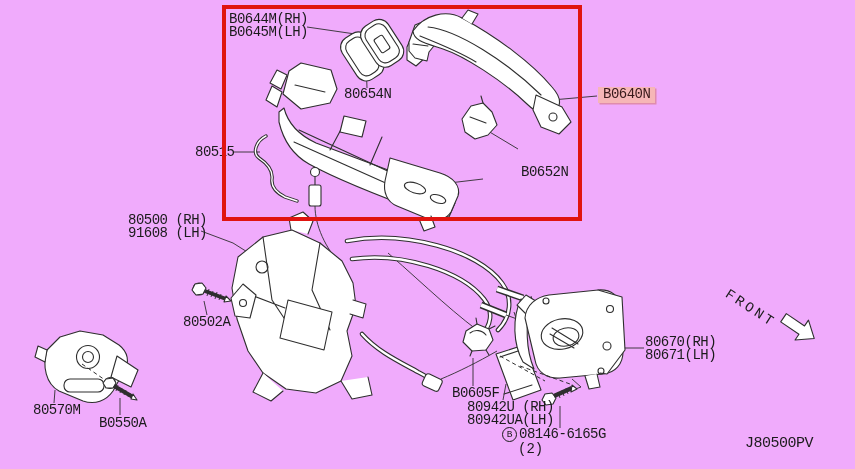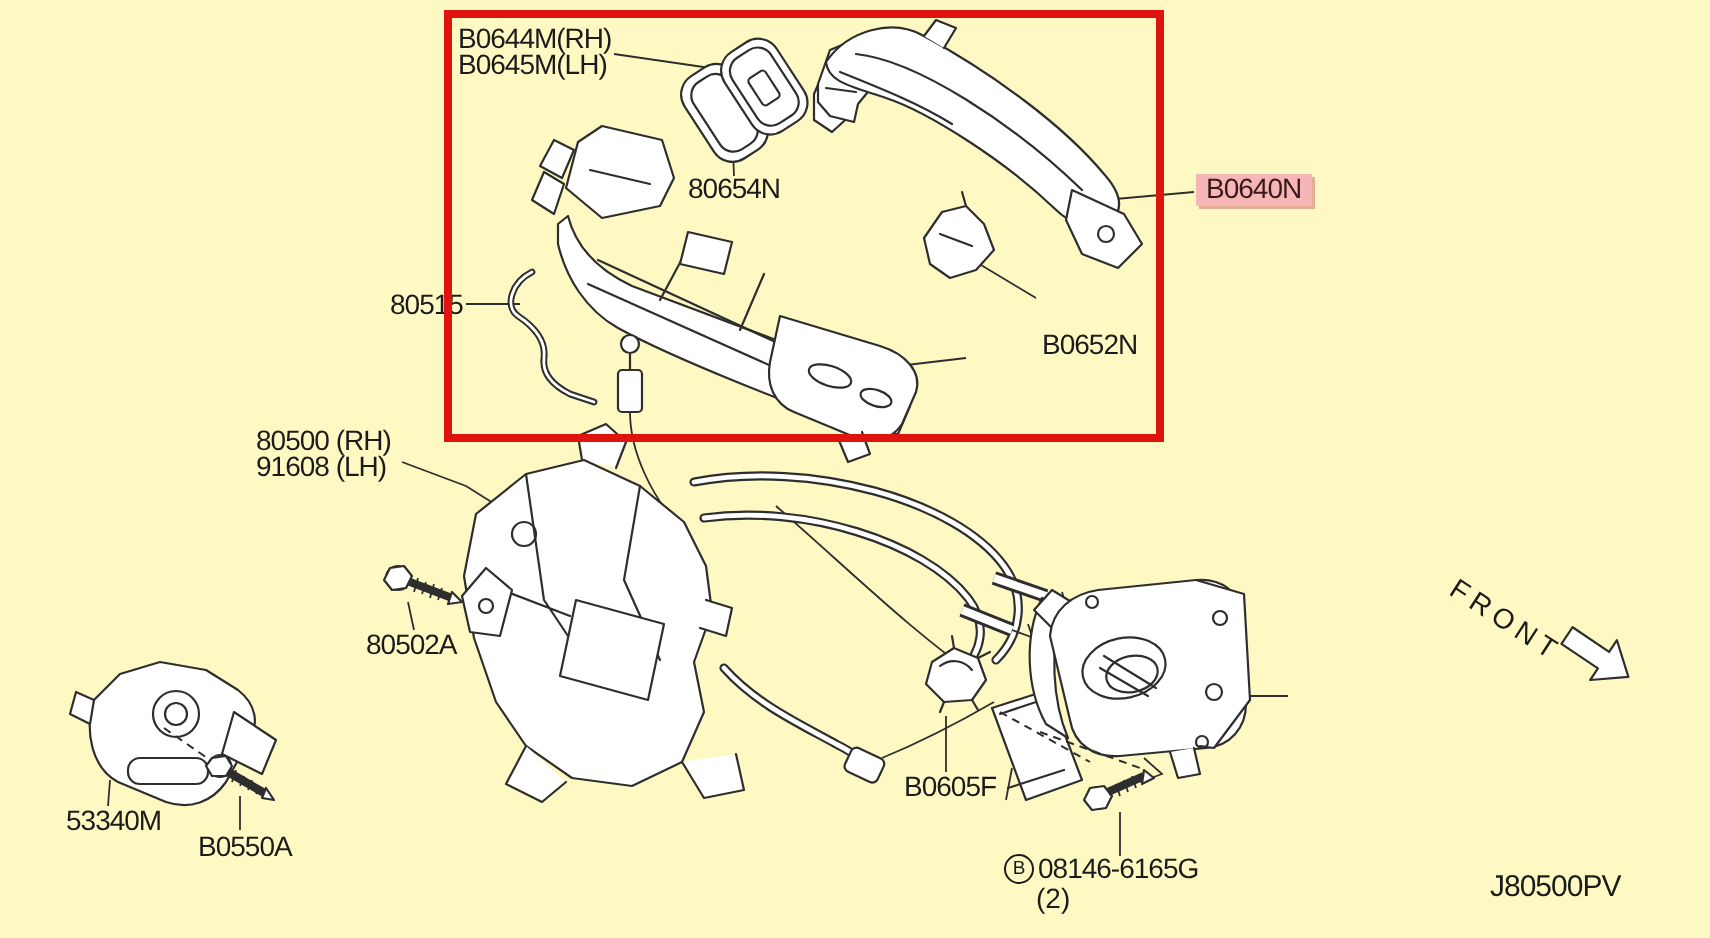--- a/index.html
+++ b/index.html
@@ -1,18 +1,18 @@
 <!DOCTYPE html>
 <html><head>
 <meta charset="utf-8">
 <style>
   html,body{margin:0;padding:0;background:#ffffff;}
   .stage{
-    position:relative;width:855px;height:469px;background:#fef9c3;overflow:hidden;
-    font-family:Liberation Sans, sans-serif;color:#1b1b1b;
+    position:relative;width:855px;height:469px;background:#f0abfc;overflow:hidden;
+    font-family:Liberation Mono, monospace;color:#1b1b1b;
   }
   .stage svg{position:absolute;left:0;top:0;}
   
   .ln{stroke:#2e2e2e;fill:none;stroke-width:1.1;stroke-linejoin:round;stroke-linecap:round;}
   .fw{stroke:#2e2e2e;fill:#ffffff;stroke-width:1.1;stroke-linejoin:round;stroke-linecap:round;}
   .thin{stroke:#2e2e2e;fill:none;stroke-width:.9;}
   .tubeo{stroke:#2e2e2e;fill:none;stroke-width:4.6;stroke-linecap:round;}
   .tubei{stroke:#ffffff;fill:none;stroke-width:2.4;stroke-linecap:round;}
   .conno{stroke:#2e2e2e;fill:none;stroke-width:7;stroke-linecap:butt;}
   .conni{stroke:#ffffff;fill:none;stroke-width:4;stroke-linecap:butt;}
@@ -245,36 +245,44 @@
   <div class="lbl" style="left:128px;top:214px;">
     <div>80500 (RH)</div>
     <div>91608 (LH)</div>
   </div>
 
   <div class="lbl" style="left:183px;top:316px;">
     <div>80502A</div>
   </div>
 
   <div class="lbl" style="left:33px;top:404px;">
-    <div>53340M</div>
+    <div>80570M</div>
   </div>
 
   <div class="lbl" style="left:99px;top:417px;">
     <div>B0550A</div>
   </div>
 
   <div class="lbl" style="left:452px;top:387px;text-align:center;">
     <div>B0605F</div>
   </div>
 
+  <div class="lbl" style="left:467px;top:401px;">
+    <div>80942U (RH)</div>
+    <div>80942UA(LH)</div>
+  </div>
 
   <div class="bolt-row">
     <span class="circ">B</span>
     <span class="lbl" style="position:static;">08146-6165G</span>
   </div>
   <div class="qty">(2)</div>
 
+  <div class="lbl" style="left:645px;top:336px;">
+    <div>80670(RH)</div>
+    <div>80671(LH)</div>
+  </div>
 
   <div class="front">FRONT</div>
 
   <div class="code">J80500PV</div>
 
 </div>
 
 </body></html>

